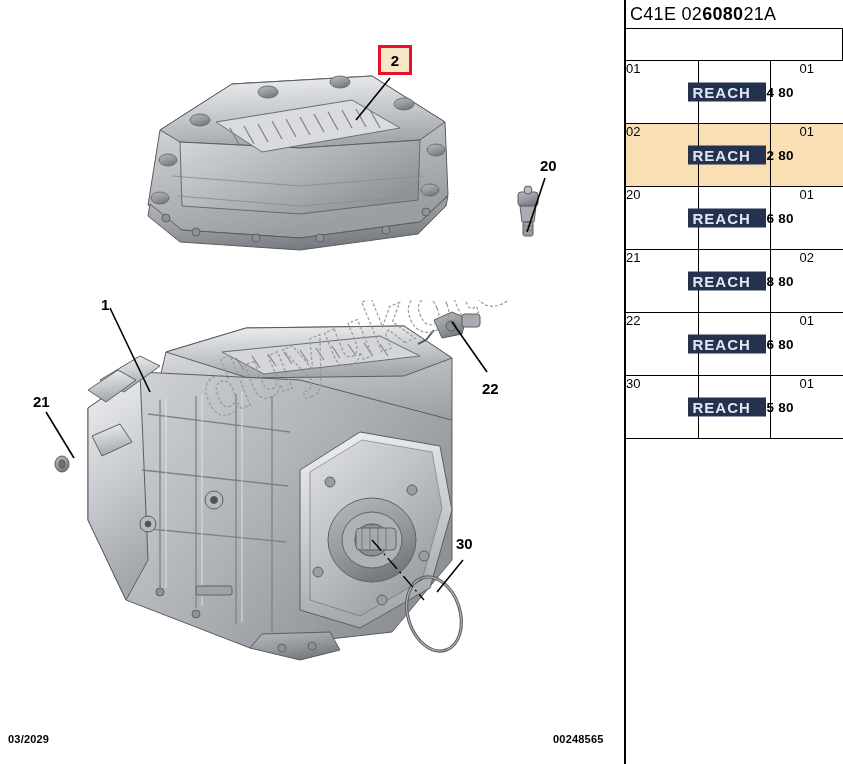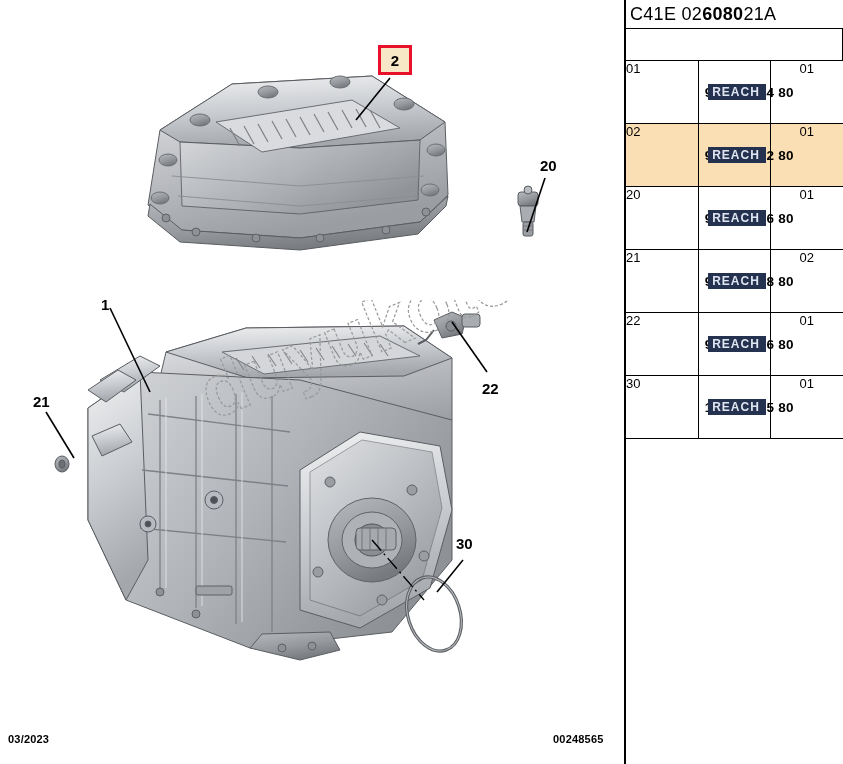--- a/index.html
+++ b/index.html
@@ -140,24 +140,24 @@
     font-weight: bold;
     letter-spacing: 0.2px;
     white-space: nowrap;
   }
   .reach-badge {
     position: absolute;
     right: 4px; top: 50%;
     transform: translateY(-50%);
     background: #24324f;
     color: #dfe6f2;
-    font-size: 12px;
+    font-size: 15px;
     font-weight: bold;
     letter-spacing: 1px;
-    padding: 2px 6px 2px 4px;
+    padding: 2px 15px 2px 4px;
     line-height: 1;
   }
 
   tr.highlight td { background: #fadfb4; }
 </style>
 </head>
 <body>
 
 <div id="diagram-panel">
 
@@ -363,21 +363,21 @@
   <div class="callout-label" style="left:101px; top:297px;">1</div>
 
   <div class="callout-label" style="left:540px; top:158px;">20</div>
 
   <div class="callout-label" style="left:33px; top:394px;">21</div>
 
   <div class="callout-label" style="left:482px; top:381px;">22</div>
 
   <div class="callout-label" style="left:456px; top:536px;">30</div>
 
-  <div id="footer-left">03/2023</div>
+  <div id="footer-left">03/2029</div>
   <div id="footer-right">00248565</div>
 </div>
 
 <div id="parts-panel">
 
   <div id="parts-title">
     <span>C41E 02 </span>
       <span class="bold">6080</span>
       <span> 21A</span>
   </div>

